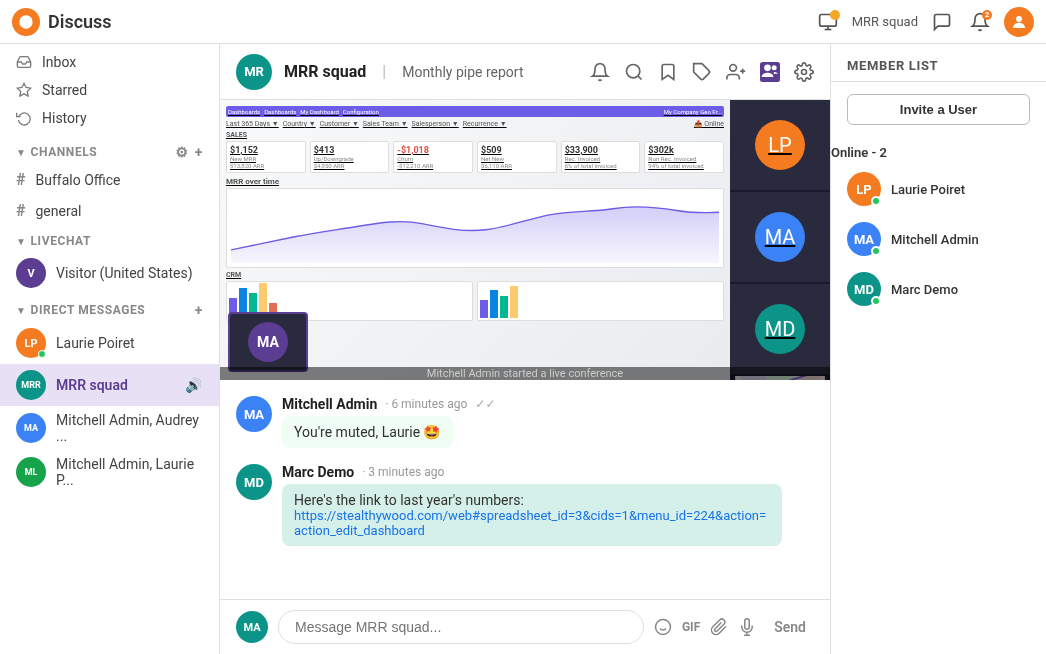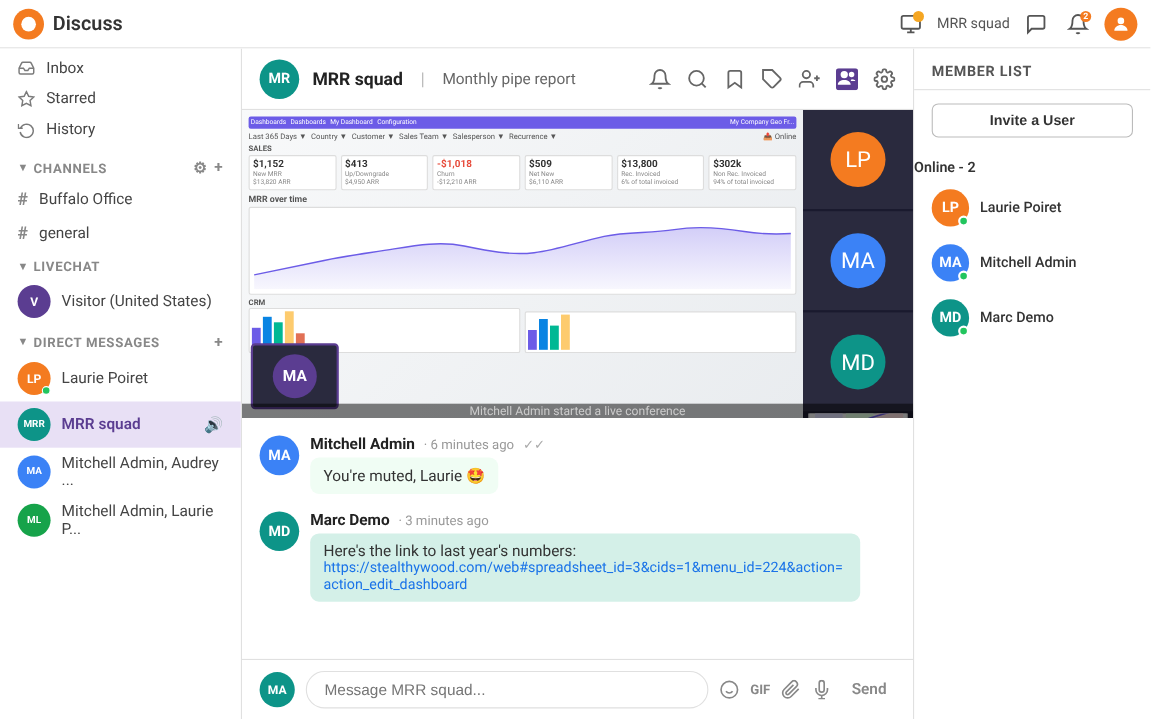--- a/index.html
+++ b/index.html
@@ -44,21 +44,21 @@
     
     .chat-header { height: 56px; border-bottom: 1px solid #e0e0e0; display: flex; align-items: center; padding: 0 16px; gap: 12px; }
     .chat-header-avatar { width: 36px; height: 36px; border-radius: 50%; background: #5b3d91; display: flex; align-items: center; justify-content: center; font-size: 16px; }
     .chat-header-name { font-size: 16px; font-weight: 700; color: #222; }
     .chat-header-divider { color: #bbb; font-size: 16px; margin: 0 4px; }
     .chat-header-subtitle { font-size: 14px; color: #666; }
     .chat-header-icons { margin-left: auto; display: flex; align-items: center; gap: 14px; color: #666; }
     .chat-header-icons svg { width: 20px; height: 20px; cursor: pointer; }
 
     
-    .conference-area { position: relative; background: #701a75; margin: 0; overflow: hidden; height: 280px; display: flex; flex-shrink: 0; }
+    .conference-area { position: relative; background: #701a75; margin: 0; overflow: hidden; height: 280px; display: flex; flex-shrink: 0; text-decoration: underline; }
     .conference-main { flex: 1; position: relative; display: flex; align-items: center; justify-content: center; }
     .conference-sidebar-videos { width: 100px; display: flex; flex-direction: column; gap: 2px; background: #1a1a2e; }
     .conf-thumb { width: 100px; height: 90px; background: #2a2a3e; overflow: hidden; display: flex; align-items: center; justify-content: center; position: relative; }
     .conf-thumb-bottom { width: 100px; flex: 1; background: #1a1a2e; overflow: hidden; display: flex; align-items: center; justify-content: center; }
     .conference-self { position: absolute; bottom: 8px; left: 8px; width: 80px; height: 60px; background: #2a2a3e; border-radius: 4px; overflow: hidden; border: 2px solid #5b3d91; display: flex; align-items: center; justify-content: center; }
     .conf-status { position: absolute; bottom: 0; left: 0; right: 0; text-align: center; color: #ccc; font-size: 11px; padding: 0; background: rgba(0,0,0,0.5); }
 
     
     .messages-area { flex: 1; overflow-y: auto; padding: 16px; display: flex; flex-direction: column; gap: 16px; }
     .message-row { display: flex; gap: 10px; }
@@ -88,21 +88,21 @@
     .member-item { display: flex; align-items: center; gap: 10px; padding: 8px 16px; }
     .member-avatar { width: 34px; height: 34px; border-radius: 50%; flex-shrink: 0; display: flex; align-items: center; justify-content: center; font-size: 13px; font-weight: bold; color: #fff; position: relative; }
     .member-avatar .online-dot { position: absolute; bottom: 0; right: 0; border: 2px solid #fff; width: 10px; height: 10px; }
     .member-name { font-size: 13px; color: #333; font-weight: 500; }
 
     
     .collapse-arrow { font-size: 10px; color: #888; margin-right: 4px; }
 
     
     .dash-mock { width: 100%; height: 100%; background: linear-gradient(135deg, #f8f9fa 0%, #e9ecef 100%); padding: 6px; font-size: 7px; color: #333; overflow: hidden; }
-    .dash-row { display: flex; gap: 4px; margin-bottom: 4px; align-items: flex-end; }
+    .dash-row { display: flex; gap: 4px; margin-bottom: 4px; }
     .dash-card { background: #fff; border-radius: 2px; padding: 3px; flex: 1; border: 1px solid #ddd; }
     .dash-card-val { font-size: 9px; font-weight: bold; color: #333; }
     .dash-card-sub { font-size: 6px; color: #888; }
     .dash-header-bar { display: flex; align-items: center; gap: 4px; margin-bottom: 3px; padding: 2px; background: #6c5ce7; border-radius: 2px; }
     .dash-header-item { font-size: 6px; color: #fff; }
 
     
     .av-purple { background: #5b3d91; }
     .av-blue { background: #3b82f6; }
     .av-green { background: #16a34a; }
@@ -311,21 +311,21 @@
               <div class="dash-card-val" style="color:#e74c3c;">-$1,018</div>
               <div class="dash-card-sub">Churn</div>
               <div class="dash-card-sub">-$12,210 ARR</div>
             </div>
             <div class="dash-card">
               <div class="dash-card-val">$509</div>
               <div class="dash-card-sub">Net New</div>
               <div class="dash-card-sub">$6,110 ARR</div>
             </div>
             <div class="dash-card">
-              <div class="dash-card-val">$13,800</div>
+              <div class="dash-card-val">$33,900</div>
               <div class="dash-card-sub">Rec. Invoiced</div>
               <div class="dash-card-sub">6% of total invoiced</div>
             </div>
             <div class="dash-card">
               <div class="dash-card-val">$302k</div>
               <div class="dash-card-sub">Non Rec. Invoiced</div>
               <div class="dash-card-sub">94% of total invoiced</div>
             </div>
           </div>
           <div style="font-size:8px;font-weight:bold;color:#555;margin:2px 0;">MRR over time</div>

